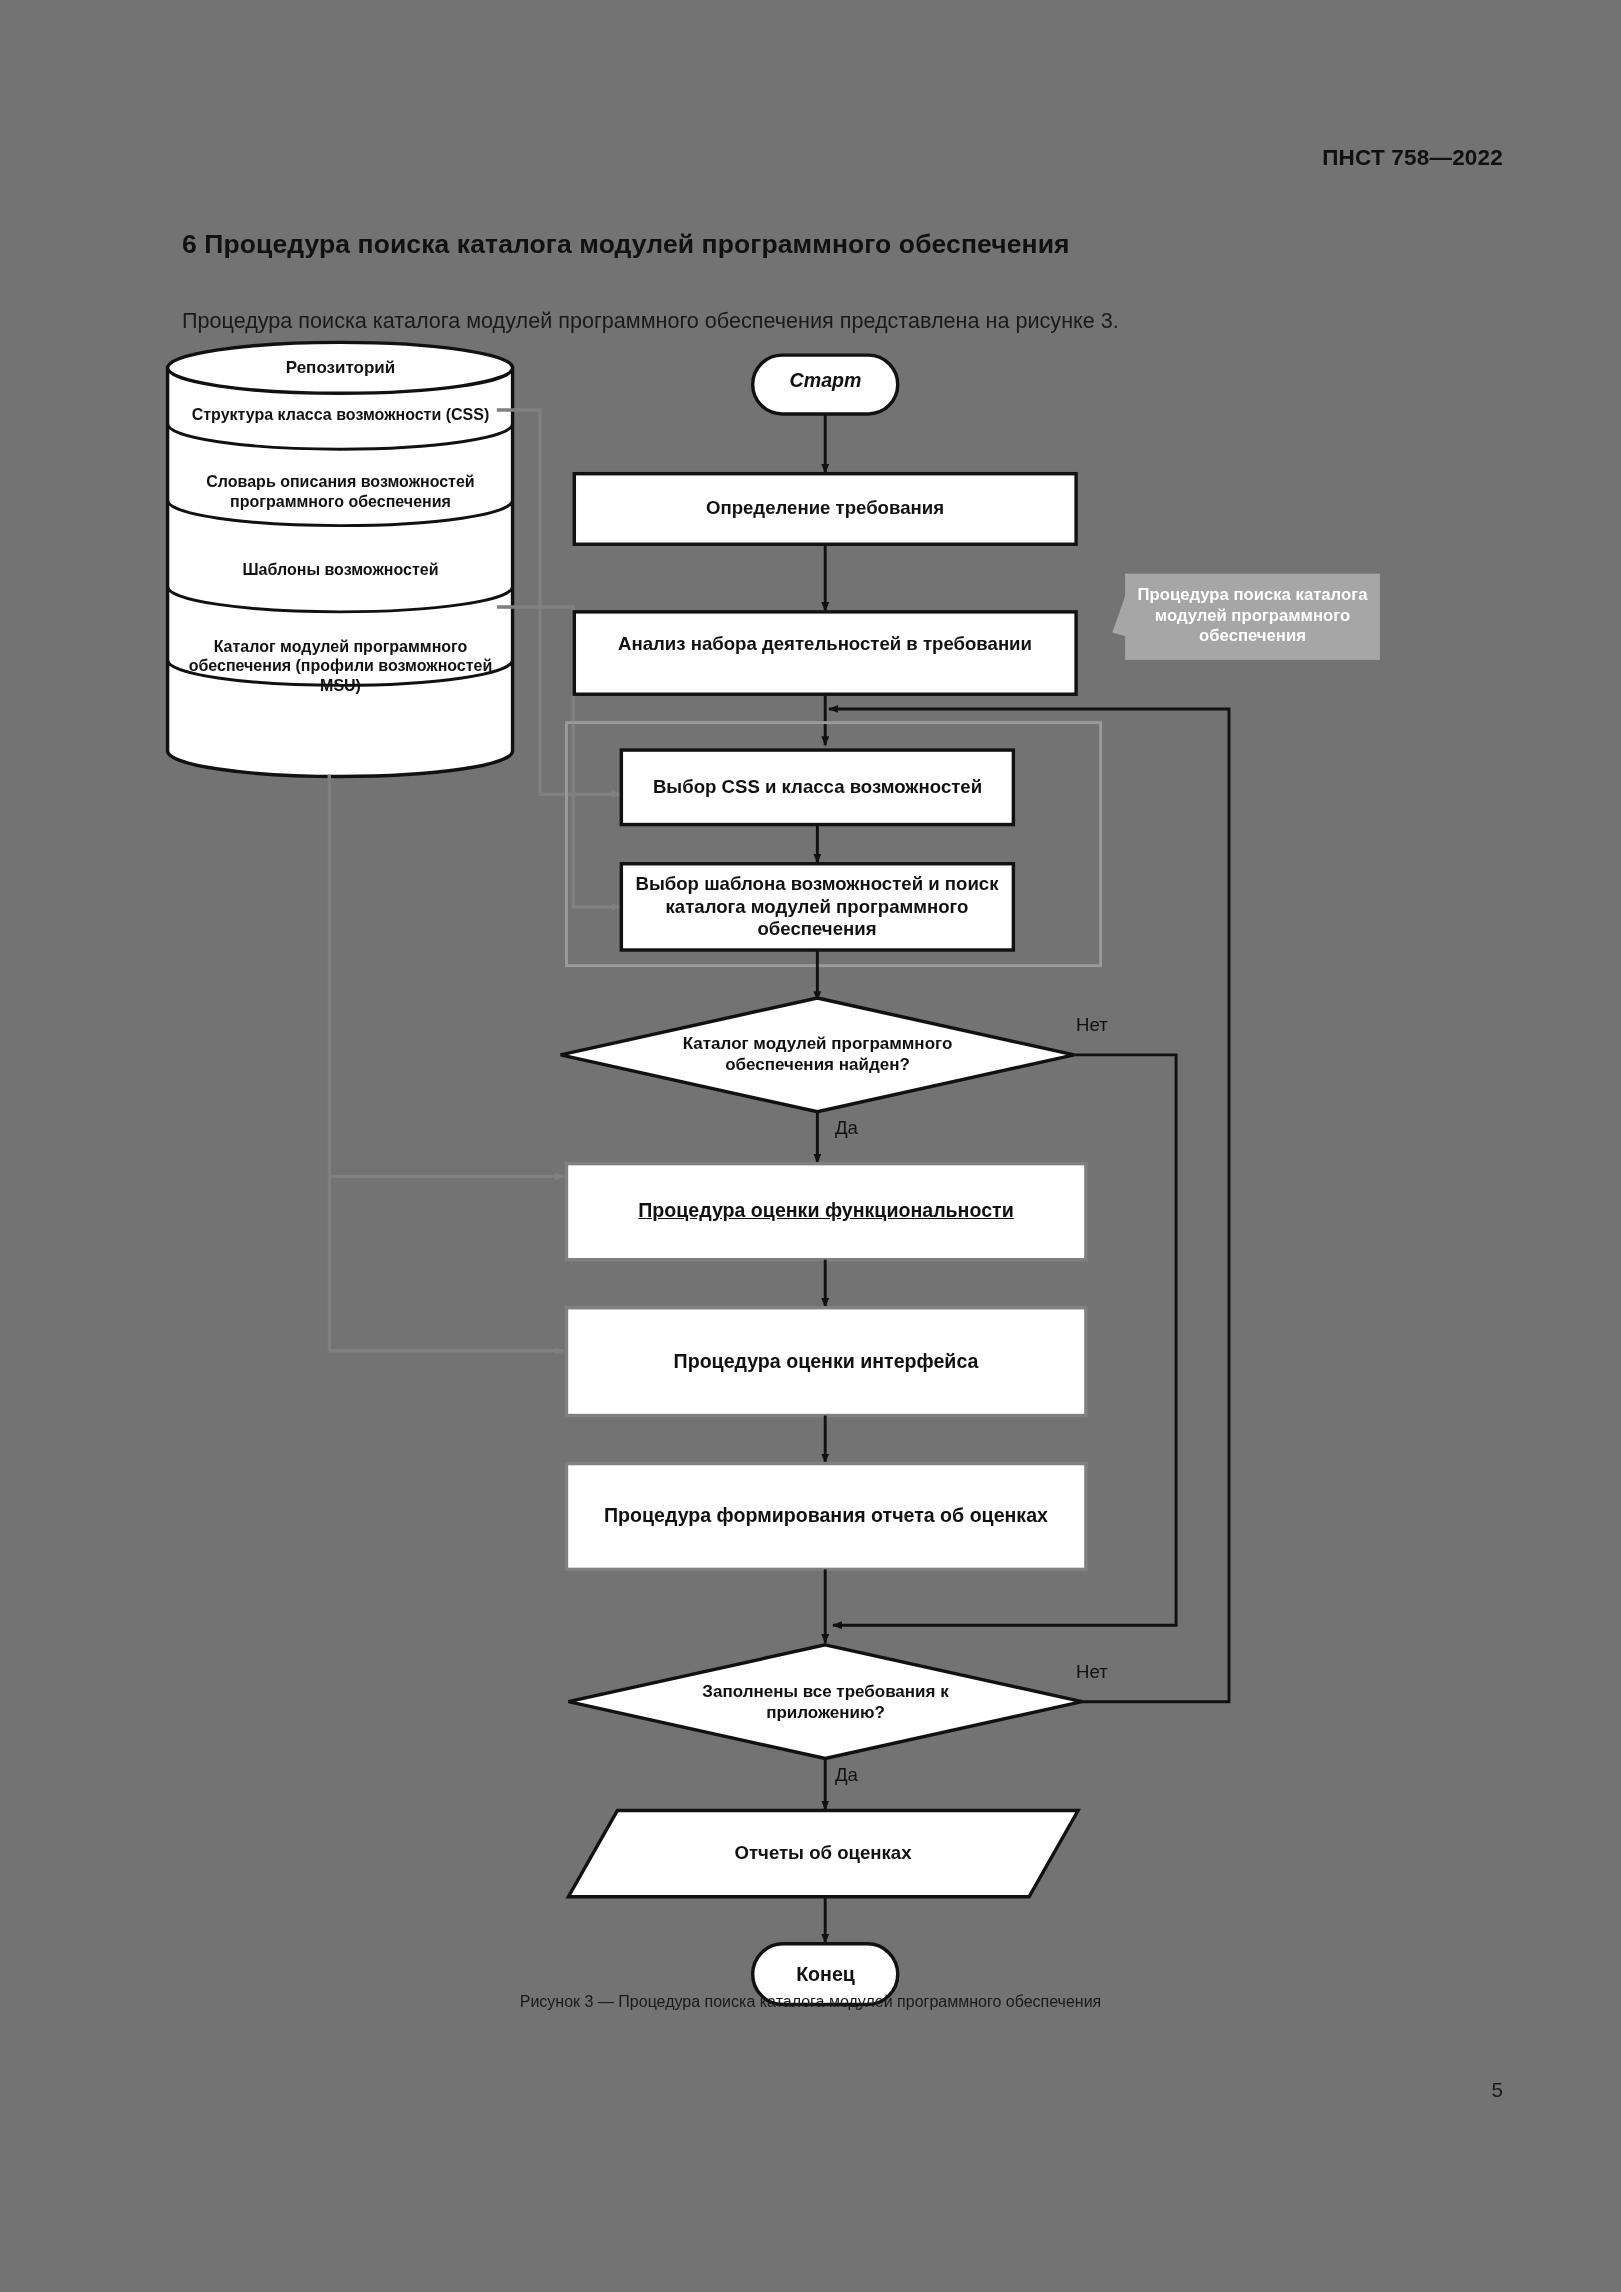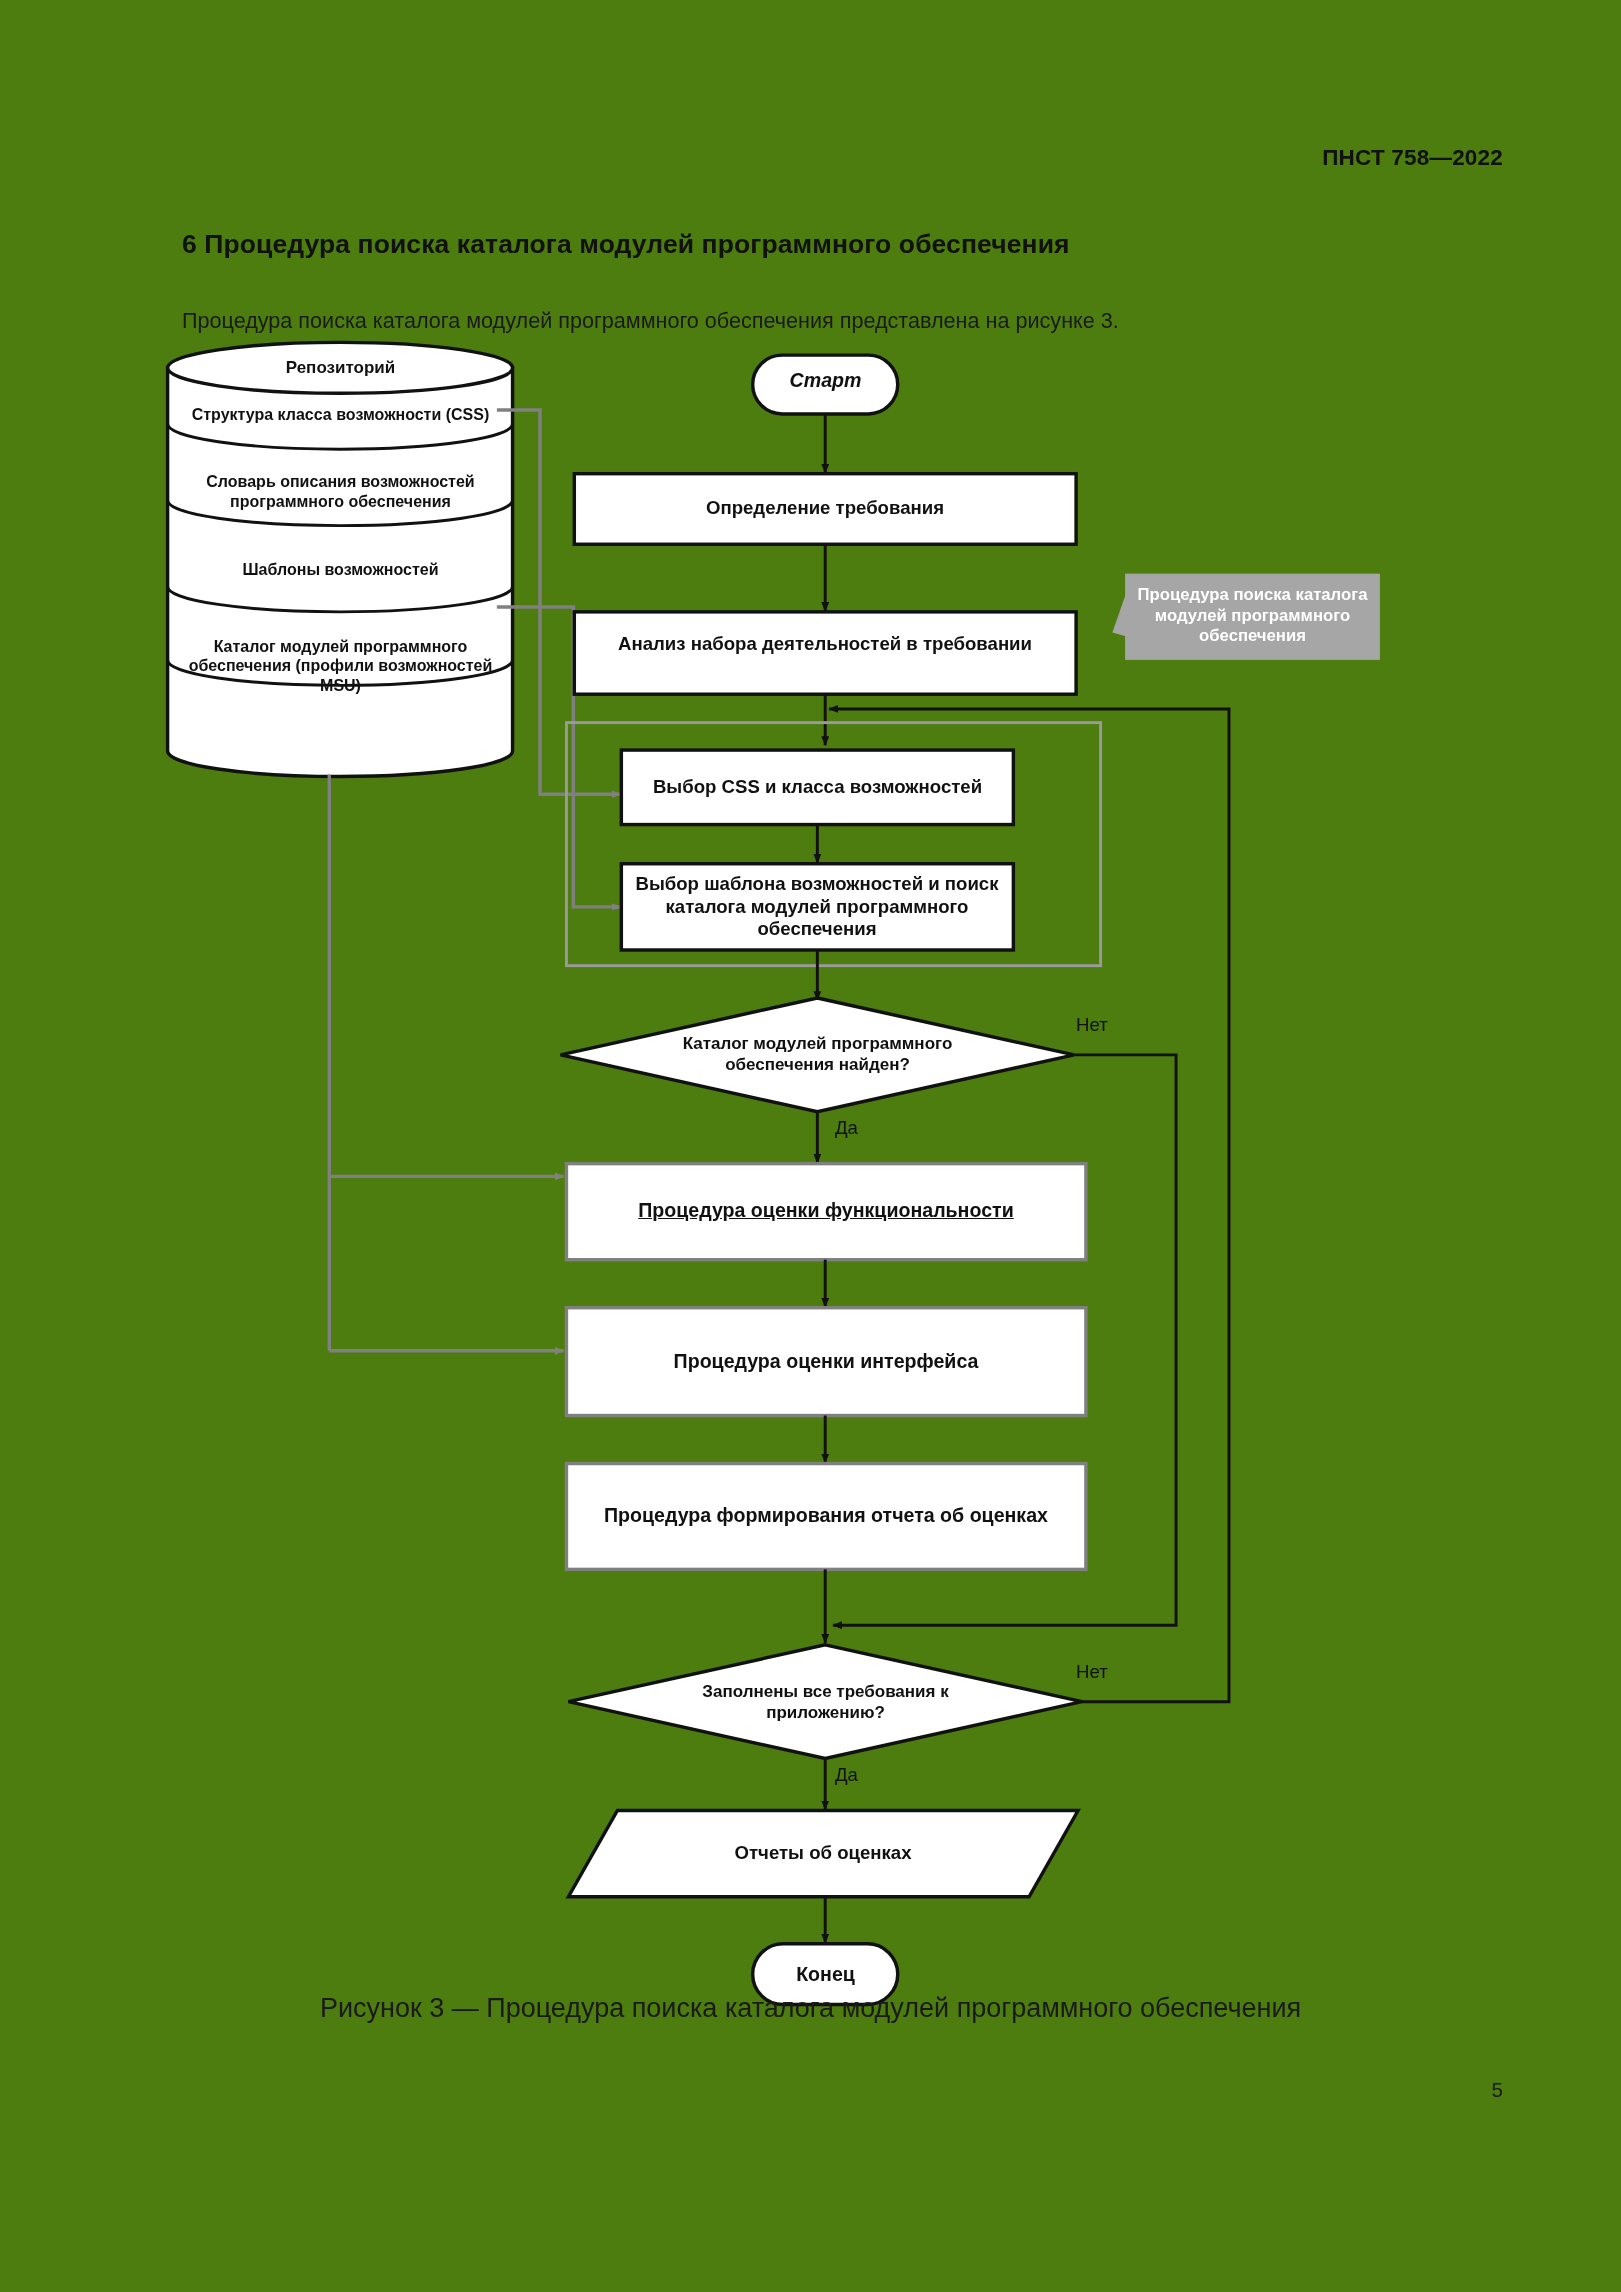--- a/index.html
+++ b/index.html
@@ -8,21 +8,21 @@
     background: #ffffff;
   }
   body {
     font-family: "Liberation Sans", sans-serif;
     color: #1a1a1a;
   }
   #page {
     position: relative;
     width: 1621px;
     height: 2293px;
-    background: #4d7c0f;
+    background: #737373;
     overflow: hidden;
   }
 
   
   #doc-header {
     position: absolute;
     top: 145px;
     right: 118px;
     font-size: 22.5px;
     font-weight: bold;
@@ -50,21 +50,21 @@
     color: #1a1a1a;
   }
 
   
   #figure-caption {
     position: absolute;
     top: 1993px;
     left: 0;
     width: 1621px;
     text-align: center;
-    font-size: 27px;
+    font-size: 16px;
     color: #1a1a1a;
   }
 
   
   #page-number {
     position: absolute;
     top: 2078px;
     right: 118px;
     font-size: 20.6px;
     color: #1a1a1a;

